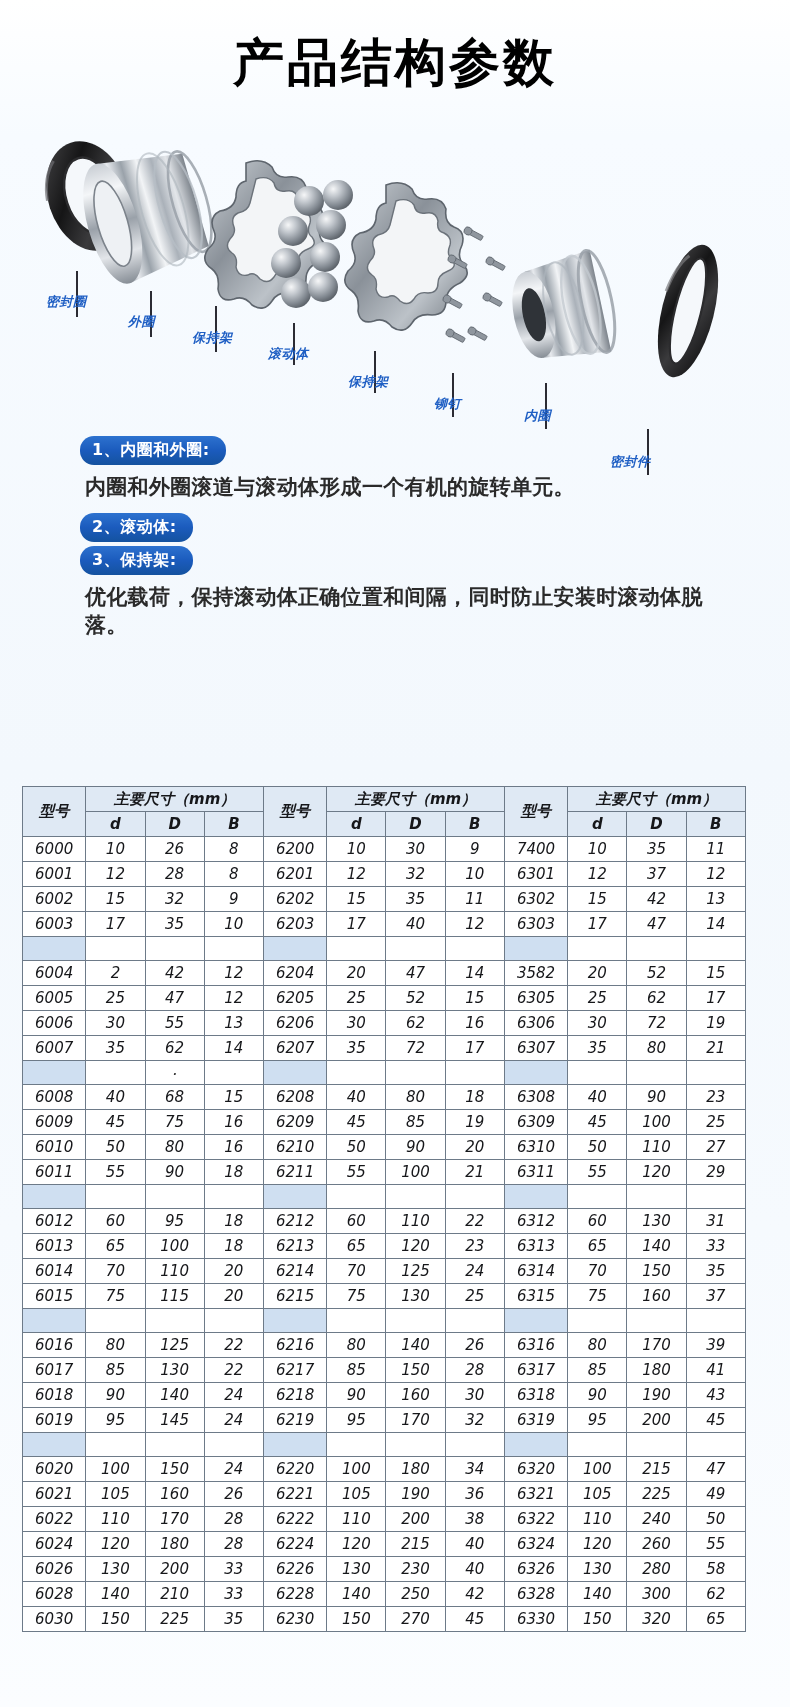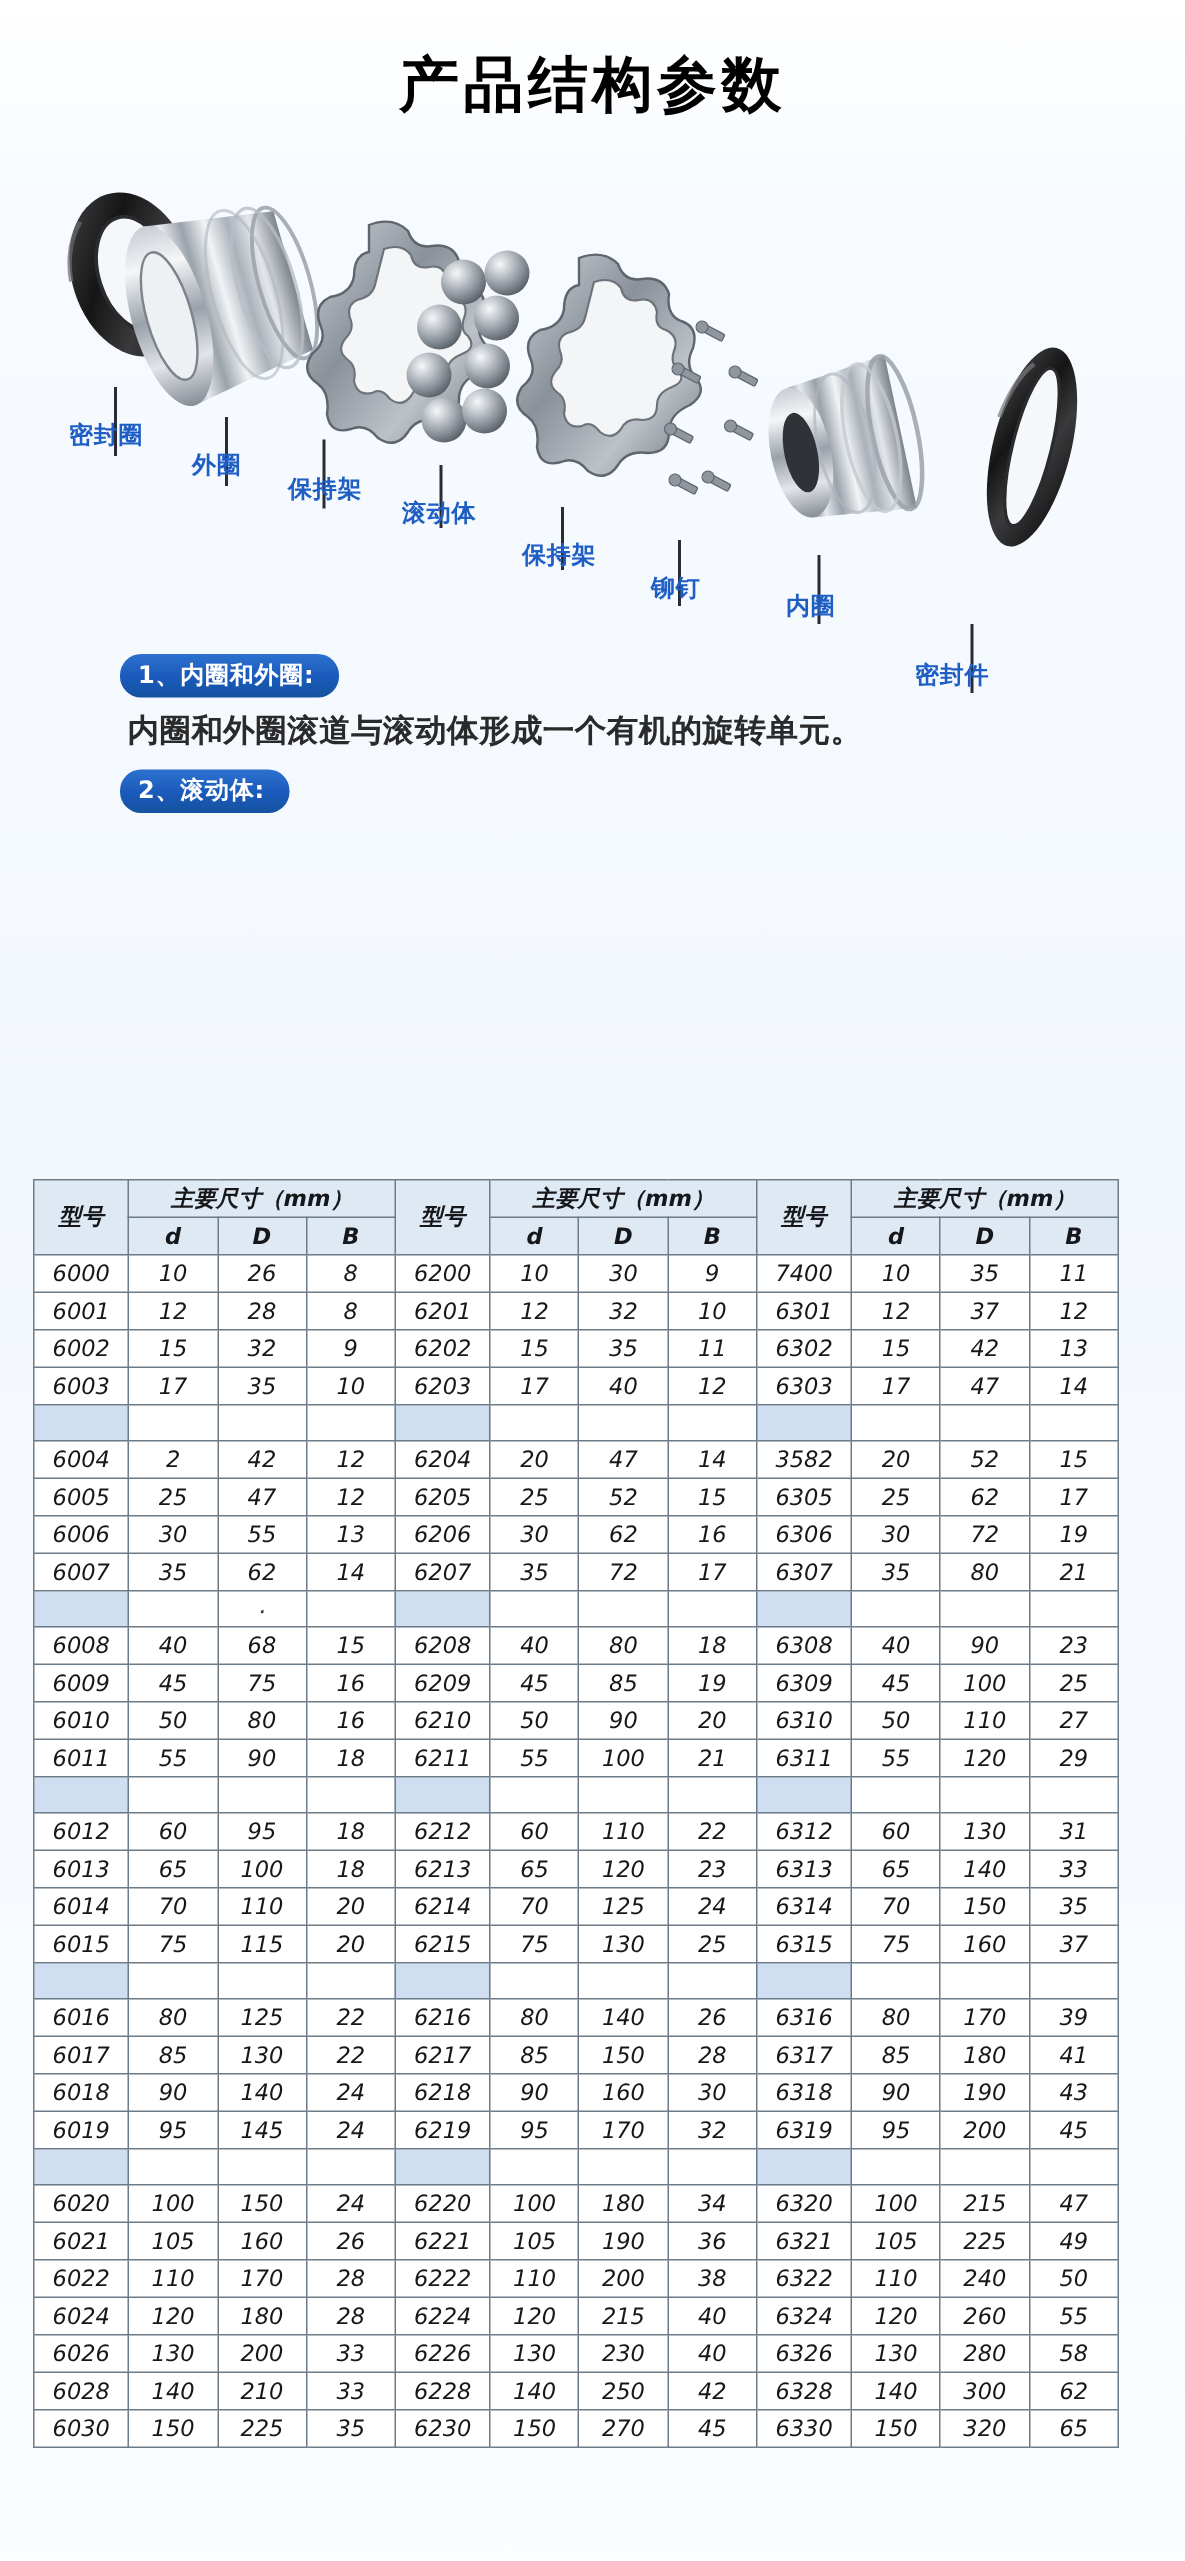--- a/index.html
+++ b/index.html
@@ -14,44 +14,45 @@
     overflow: hidden;
   }
 
   
   .title-wrap {
     width: 100%;
     text-align: center;
     padding-top: 34px;
   }
   .title {
-    font-size: 40px;
+    font-size: 51px;
     font-weight: 700;
     color: #000000;
     letter-spacing: 3px;
     line-height: 1.15;
     font-family: Liberation Serif, serif;
   }
 
   
   .diagram {
     position: relative;
     width: 790px;
     height: 380px;
     margin-top: 18px;
   }
   .diagram svg { display: block; }
 
   .dlabel {
     position: absolute;
     color: #1f5fc4;
-    font-size: 16px;
+    font-size: 13px;
     font-weight: 700;
     white-space: nowrap;
     letter-spacing: 0.5px;
+    font-style: italic;
   }
   .leader {
     position: absolute;
     width: 1.5px;
     background: #2b2b33;
   }
 
   
   .features {
     position: absolute;
@@ -296,20 +297,24 @@
 </div>
 
 <div class="features">
   <div class="feat-block">
     <span class="feat-badge">1、内圈和外圈:</span>
     <div class="feat-body">内圈和外圈滚道与滚动体形成一个有机的旋转单元。</div>
   </div>
   <div class="feat-block">
     <span class="feat-badge">2、滚动体:</span>
   </div>
+  <div class="feat-block">
+    <span class="feat-badge">3、保持架:</span>
+    <div class="feat-body">优化载荷，保持滚动体正确位置和间隔，同时防止安装时滚动体脱落。</div>
+  </div>
 </div>
 
 <div class="table-wrap">
   <table class="spec">
     <colgroup>
       <col class="c-model">
         <col class="c-num">
         <col class="c-num">
         <col class="c-num">
       <col class="c-model">

